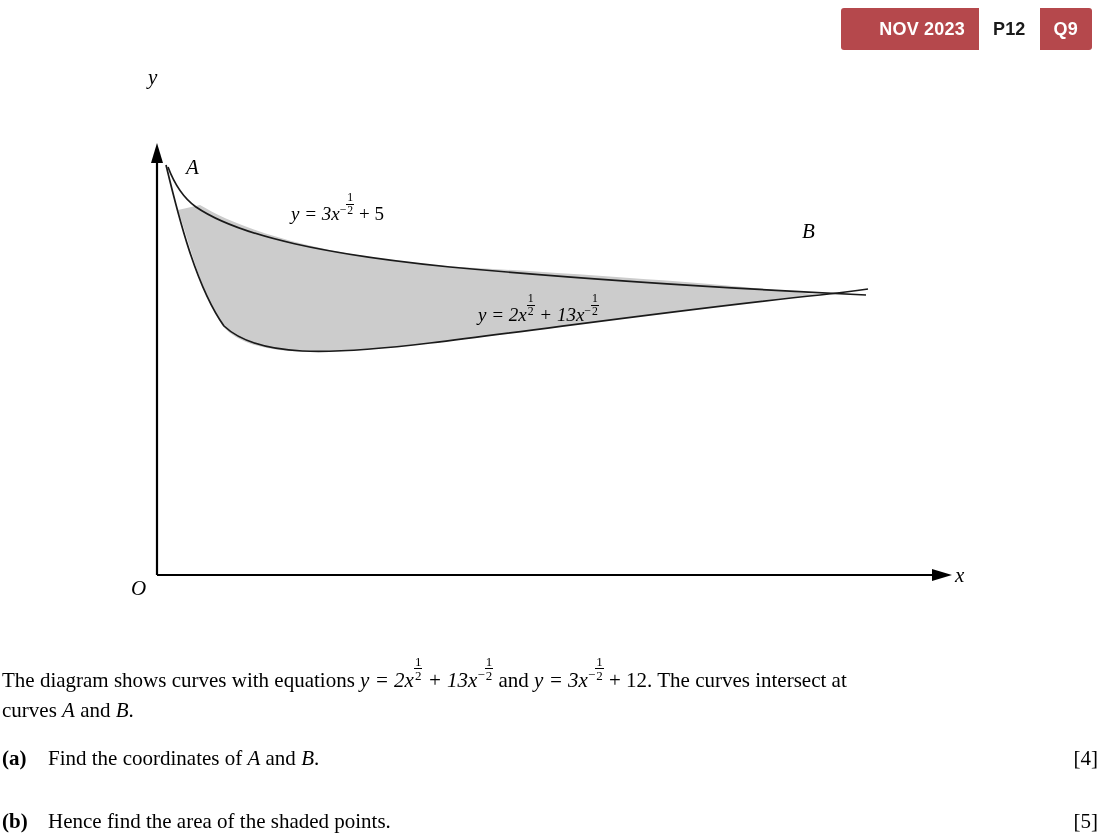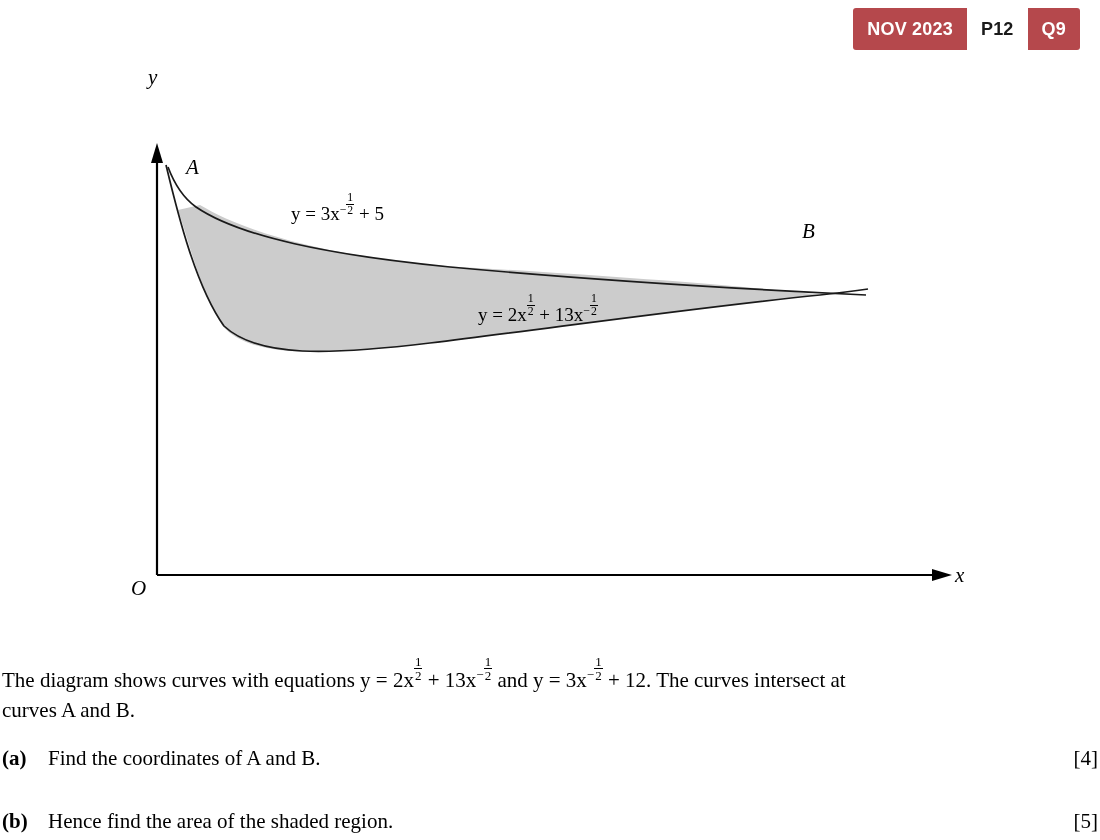--- a/index.html
+++ b/index.html
@@ -13,30 +13,31 @@
     font-family: "Liberation Serif", serif;
     color: #000000;
     position: relative;
     overflow: hidden;
   }
 
   
   .badge {
     position: absolute;
     top: 8px;
-    right: 20px;
+    right: 8px;
     display: flex;
     align-items: stretch;
     background: #b5484c;
     border-radius: 3px;
     overflow: hidden;
     font-family: "Liberation Sans", sans-serif;
     font-weight: bold;
     font-size: 18px;
     height: 42px;
+    padding-left: 24px;
   }
   .badge > div {
     display: flex;
     align-items: center;
     justify-content: center;
     padding: 0 14px;
     color: #ffffff;
     letter-spacing: 0.2px;
   }
   .badge .paper {
@@ -57,20 +58,21 @@
   }
 
   
   .mlabel {
     position: absolute;
     font-family: "Liberation Serif", serif;
     font-size: 19px;
     white-space: nowrap;
   }
   .mlabel i, .mi {
+    font-style: italic;
   }
   .frac {
     display: inline-block;
     vertical-align: 0.55em;
     font-size: 0.62em;
     text-align: center;
     line-height: 1.0;
   }
   .frac .num {
     display: block;
@@ -189,15 +191,15 @@
 </div>
 
 <div class="part" id="part-a">
   <span class="lbl">(a)</span>
   <span class="body"><span>Find the coordinates of </span><span class="mi">A</span><span> and </span><span class="mi">B</span><span>.</span></span>
   <span class="marks">[4]</span>
 </div>
 
 <div class="part" id="part-b">
   <span class="lbl">(b)</span>
-  <span class="body"><span>Hence find the area of the shaded region.</span></span>
+  <span class="body"><span>Hence find the area of the shaded points.</span></span>
   <span class="marks">[5]</span>
 </div>
 
 </body></html>

